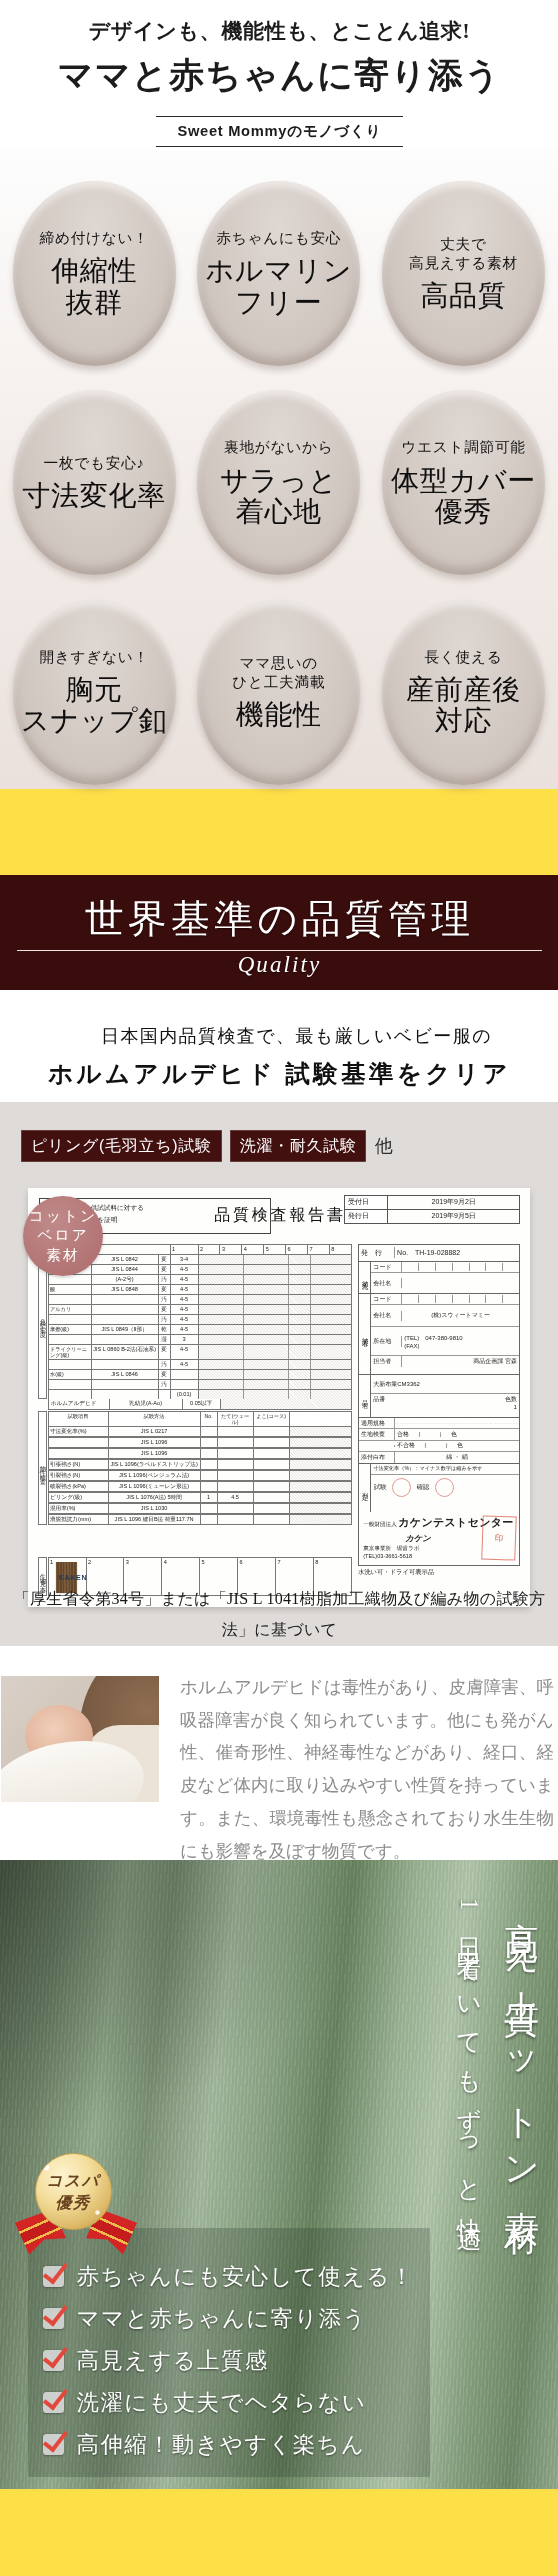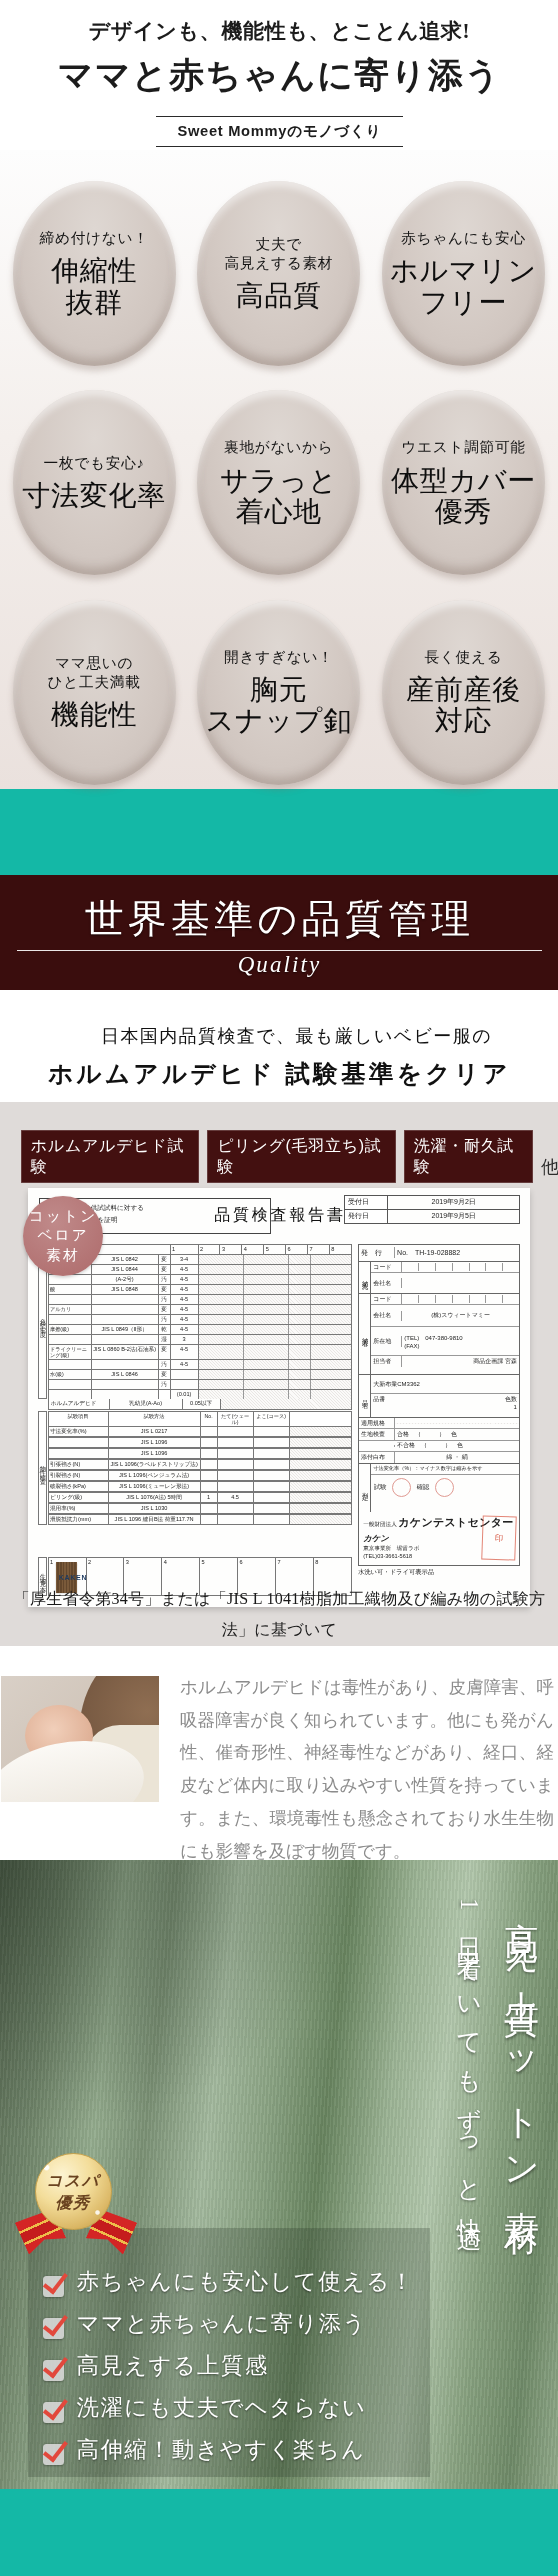--- a/index.html
+++ b/index.html
@@ -1,16 +1,16 @@
 <!DOCTYPE html>
 <html style="font-size:11.2px"><head>
 <meta charset="utf-8">
 <style>
   html,body{margin:0;padding:0;background:#fff;}
-  #page{position:relative;width:559px;height:2576px;margin:0 auto;background:#14b8a6;overflow:hidden;
+  #page{position:relative;width:559px;height:2576px;margin:0 auto;background:#fde047;overflow:hidden;
         font-family:"Liberation Sans","DejaVu Sans",sans-serif;color:#1c1c1c;}
   .serif{font-family:"Liberation Serif","DejaVu Serif",serif;}
   .pre{white-space:pre-line;}
 
   
   .hero{position:absolute;left:0;top:0;width:559px;height:150px;background:#fff;text-align:center;}
   .hero-tagline{position:absolute;left:0;top:17px;width:100%;font-size:21px;font-weight:bold;letter-spacing:0.7px;}
   .hero-title{position:absolute;left:0;top:52px;width:100%;font-size:35px;font-weight:600;letter-spacing:1.4px;}
   .hero-brand{position:absolute;left:0;top:116px;width:100%;}
   .hero-brand span{display:inline-block;border-top:1px solid #2a2a2a;border-bottom:1px solid #2a2a2a;
@@ -117,21 +117,21 @@
   .rval{flex:1;padding:0.7px 2.1px;font-size:6px;}
   .codeboxes{flex:1;display:flex;}
   .codeboxes i{flex:1;border-right:0.7px solid #999;height:8.4px;}
   .codeboxes i:last-child{border-right:none;}
   .hatchy{background:repeating-linear-gradient(45deg,#e9e7e4 0 0.7px,#fbfaf9 0.7px 2.1px);}
   .stamp-circle{width:17px;height:17px;border-radius:50%;border:1px solid #e09a92;color:#e09a92;
                 font-size:4.2px;display:inline-block;margin:1.4px 5.6px;}
   .org{border:0.7px solid #666;border-top:none;position:relative;padding:2.8px 2.8px 2.8px 4.2px;min-height:54px;box-sizing:border-box;}
   .org-assoc{font-size:5.6px;}
   .org-name{font-size:11px;font-weight:bold;letter-spacing:0.3px;}
-  .org-logo{font-size:8.4px;font-weight:bold;font-style:italic;margin-top:2.8px;}
+  .org-logo{font-size:8.4px;font-weight:bold;font-style:italic;margin-top:2.8px;margin-left:42px;}
   .org-office{font-size:5.6px;margin-top:1.4px;}
   .org-tel{font-size:5.6px;}
   .red-stamp{position:absolute;right:2.8px;top:4.2px;width:32px;height:42px;border:1.4px solid rgba(218,92,72,0.75);
              color:#d75c48;display:flex;align-items:center;justify-content:center;font-size:8.4px;transform:rotate(2deg);}
   .doc-note{font-size:6.3px;margin-top:2.1px;}
   .hantei-note{font-size:5.2px;padding:1.4px 2.1px;border-bottom:0.7px solid #999;}
   .stamps-line{display:flex;align-items:center;font-size:6.3px;padding:1.4px 2.8px;}
 
   .law-note{position:absolute;left:0;top:481px;width:559px;text-align:center;font-size:16px;line-height:1.95;color:#1a1a1a;letter-spacing:0.3px;}
 
@@ -152,21 +152,21 @@
   .cotton{position:absolute;left:0;top:1860px;width:559px;height:629px;
      background:
        radial-gradient(120% 80% at 0% 0%, rgba(15,25,15,0.38), transparent 55%),
        repeating-linear-gradient(93deg, rgba(255,255,255,0.05) 0 1.4px, rgba(0,0,0,0.045) 1.4px 3.5px),
        linear-gradient(97deg,#5a6c55 0%,#71866b 10%,#94ac8e 20%,#7b9175 28%,#a3b99e 38%,#8aa383 47%,#68845f 56%,#9cb495 66%,#b2c7ac 74%,#86a07e 84%,#6f8a68 92%,#93ab8c 100%);}
   .vtext{writing-mode:vertical-rl;color:#fff;text-shadow:0 1.4px 2.8px rgba(0,0,0,0.45);}
   .v-main{position:absolute;right:15.4px;top:34px;font-size:35px;letter-spacing:9.8px;}
   .v-sub{position:absolute;right:74px;top:38px;font-size:24.4px;letter-spacing:8.4px;}
   .overlay{position:absolute;left:28px;top:368px;width:402px;height:249px;background:rgba(35,45,35,0.24);}
   .checklist{position:absolute;left:43px;top:395px;}
-  .check-item{display:flex;align-items:flex-end;gap:12.6px;height:42px;}
+  .check-item{display:flex;align-items:center;gap:12.6px;height:42px;}
   .check-box{width:21px;height:21px;flex:0 0 21px;background:rgba(218,218,218,0.88);border-radius:3.5px;position:relative;
              box-shadow:0 0.7px 2.1px rgba(0,0,0,0.3);}
   .check-box::after{content:"";position:absolute;left:6.3px;top:-7px;width:9px;height:19.6px;
              border-right:4.9px solid #e2483c;border-bottom:4.9px solid #e2483c;transform:rotate(38deg);}
   .check-label{color:#fff;font-size:22.4px;letter-spacing:1.4px;text-shadow:0 1.4px 2.1px rgba(0,0,0,0.5);}
 
   .medal-wrap{position:absolute;left:24px;top:293px;width:105px;height:105px;font-style:italic;}
   .ribbon{position:absolute;width:41px;height:35px;top:60px;
           background:linear-gradient(180deg,#d42525 0 28%,#eebc4a 28% 35%,#c51d1d 35% 63%,#eebc4a 63% 70%,#d42525 70% 100%);
           clip-path:polygon(0 0,100% 8%,100% 100%,50% 78%,0 100%);box-shadow:0 1.4px 2.8px rgba(0,0,0,0.35);}
@@ -195,52 +195,52 @@
   </section>
 
   <section class="features">
 
   <div class="oval serif">
       <div class="small pre">締め付けない！</div>
       <div class="big pre">伸縮性
 抜群</div>
     </div>
       <div class="oval serif">
+      <div class="small pre">赤ちゃんにも安心</div>
+      <div class="big pre">ホルマリン
+フリー</div>
+    </div>
+      <div class="oval serif">
       <div class="small pre">丈夫で
 高見えする素材</div>
       <div class="big pre">高品質</div>
     </div>
       <div class="oval serif">
-      <div class="small pre">赤ちゃんにも安心</div>
-      <div class="big pre">ホルマリン
-フリー</div>
-    </div>
-      <div class="oval serif">
       <div class="small pre">一枚でも安心♪</div>
       <div class="big pre">寸法変化率</div>
     </div>
       <div class="oval serif">
       <div class="small pre">裏地がないから</div>
       <div class="big pre">サラっと
 着心地</div>
     </div>
       <div class="oval serif">
       <div class="small pre">ウエスト調節可能</div>
       <div class="big pre">体型カバー
 優秀</div>
     </div>
       <div class="oval serif">
+      <div class="small pre">開きすぎない！</div>
+      <div class="big pre">胸元
+スナップ釦</div>
+    </div>
+      <div class="oval serif">
       <div class="small pre">ママ思いの
 ひと工夫満載</div>
       <div class="big pre">機能性</div>
-    </div>
-      <div class="oval serif">
-      <div class="small pre">開きすぎない！</div>
-      <div class="big pre">胸元
-スナップ釦</div>
     </div>
       <div class="oval serif">
       <div class="small pre">長く使える</div>
       <div class="big pre">産前産後
 対応</div>
     </div>
     </section>
 
   <section class="qband">
     <div class="qband-heading serif">世界基準の品質管理</div>
@@ -250,21 +250,20 @@
   </section>
 
   <section class="lead">
     <div class="lead-1 serif">日本国内品質検査で、最も厳しいベビー服の</div>
     <div class="lead-2 serif">ホルムアルデヒド 試験基準をクリア</div>
   </section>
 
   <section class="gray-sec">
 
     <div class="tags">
-      <span class="tag">ホルムアルデヒド試験</span>
       <span class="tag">ピリング(毛羽立ち)試験</span>
       <span class="tag">洗濯・耐久試験</span>
       <span class="tag-suffix">他</span>
     </div>
 
     <div class="doc">
       <div class="fabric-badge serif pre">コットン
 ベロア
 素材</div>
       <div class="doc-disclaimer pre">本検査成績…は供試試料に対する

